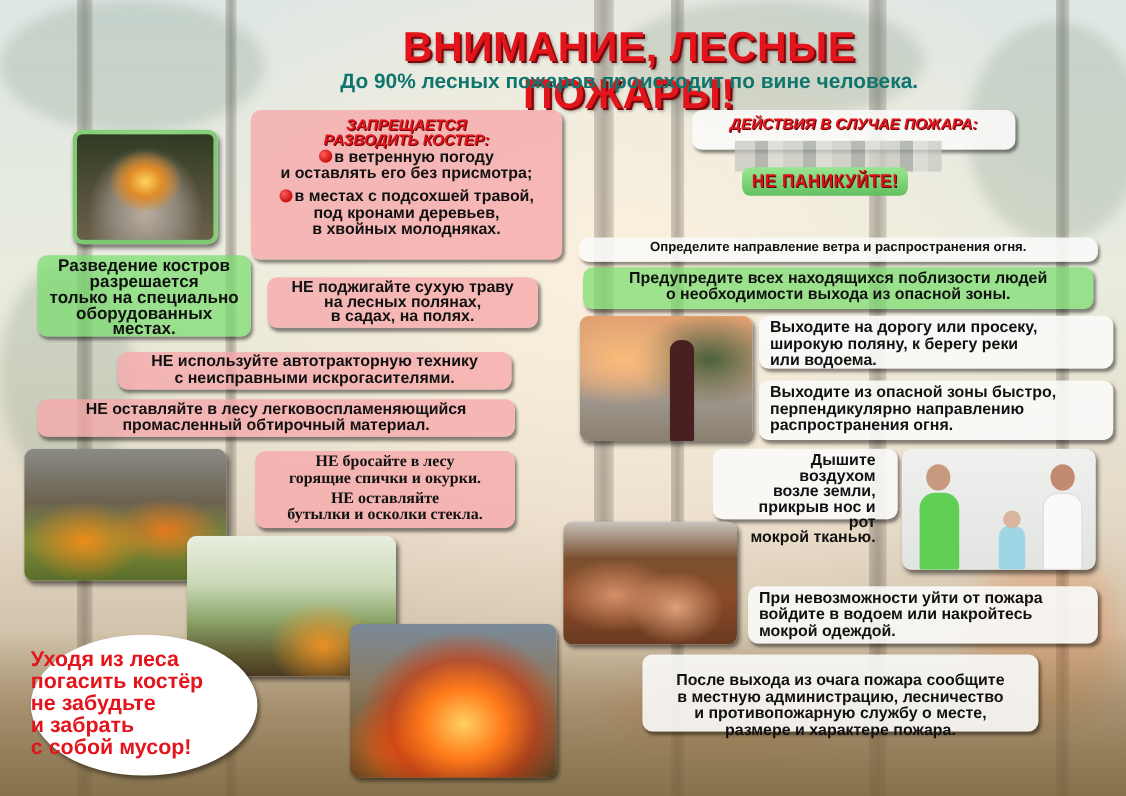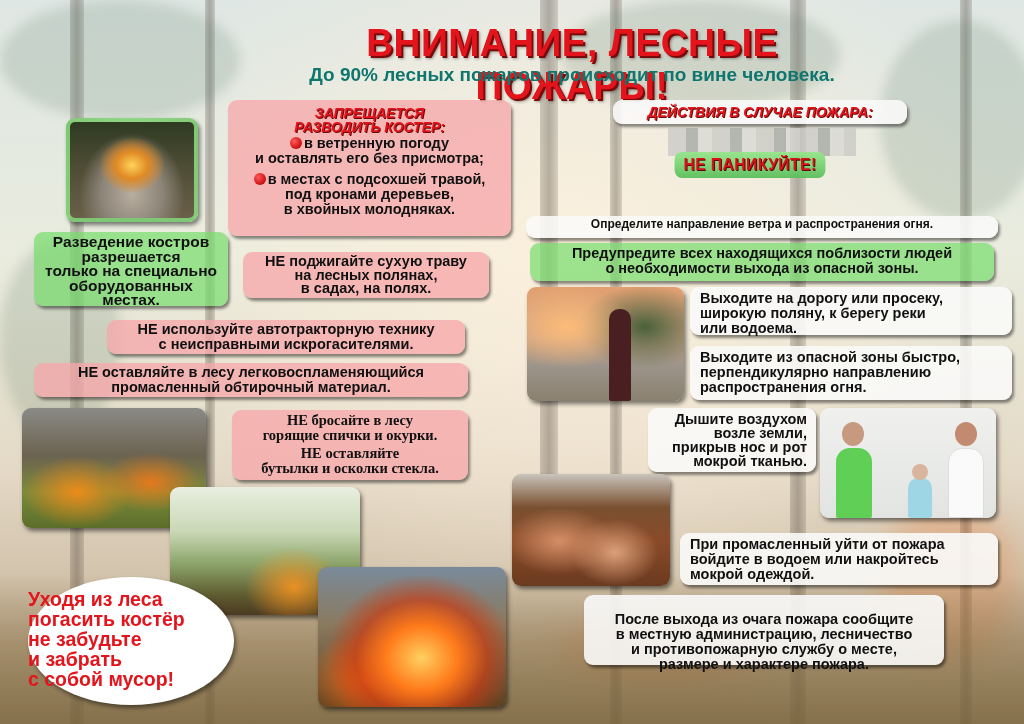--- a/index.html
+++ b/index.html
@@ -48,21 +48,21 @@
   .photo-frame-green { border:4px solid rgba(140,225,130,0.85); }
 
   .red-heading {
     color:#e3141b; font-style:italic; font-weight:900; font-size:14px; line-height:14px;
     text-shadow: 1px 1px 0 #6b0808;
   }
   .bullet { display:inline-block; width:12px; height:12px; border-radius:50%;
     background:radial-gradient(circle at 35% 35%, #ff5a5a, #c90f0f 70%); vertical-align:-1px; margin-right:2px; }
 
   .actions-heading {
-    position:absolute; left:613px; top:100px; width:294px; height:24px; border-radius:9px;
+    position:absolute; left:629px; top:100px; width:294px; height:36px; border-radius:9px;
     background: rgba(250,250,248,0.9); box-shadow:2px 3px 3px rgba(0,0,0,0.45);
     text-align:center; line-height:24px;
     color:#e3141b; font-style:italic; font-weight:900; font-size:14px;
     text-shadow:1px 1px 0 #6b0808;
   }
   .blur-strip { position:absolute; left:668px; top:128px; width:188px; height:28px;
     background: repeating-linear-gradient(90deg, rgba(200,200,195,0.75) 0 18px, rgba(160,165,160,0.75) 18px 30px, rgba(215,215,210,0.75) 30px 44px); }
   .no-panic {
     position:absolute; left:668px; top:152px; width:164px; height:26px; border-radius:8px;
     background: linear-gradient(180deg, rgba(150,230,140,0.95), rgba(90,190,90,0.95));
@@ -192,21 +192,21 @@
   <div>широкую поляну, к берегу реки</div>
   <div>или водоема.</div>
 </div>
 
 <div class="box white left-align" style="left:690px;top:346px;width:322px;height:54px;padding:4px 10px;">
   <div>Выходите из опасной зоны быстро,</div>
   <div>перпендикулярно направлению</div>
   <div>распространения огня.</div>
 </div>
 
-<div class="box white right-align" style="left:648px;top:408px;width:168px;height:64px;padding:4px 9px;line-height:14px;">
+<div class="box white right-align" style="left:648px;top:408px;width:168px;height:64px;padding:4px 20px;line-height:14px;">
   <div>Дышите воздухом</div>
   <div>возле земли,</div>
   <div>прикрыв нос и рот</div>
   <div>мокрой тканью.</div>
 </div>
 
 <div class="photo" style="left:820px;top:408px;width:176px;height:110px;background:linear-gradient(180deg,#f0f1ef 0%,#e2e4e2 100%);">
   <div style="position:absolute;left:16px;top:40px;width:36px;height:70px;border-radius:14px 14px 2px 2px;background:#5fcf55;"></div>
   <div style="position:absolute;left:22px;top:14px;width:22px;height:24px;border-radius:50%;background:#c79a80;"></div>
   <div style="position:absolute;left:88px;top:70px;width:24px;height:40px;border-radius:10px 10px 2px 2px;background:#9fd6e6;"></div>
@@ -214,21 +214,21 @@
   <div style="position:absolute;left:128px;top:40px;width:36px;height:70px;border-radius:14px 14px 2px 2px;background:#fafafa;border:1px solid #ddd;"></div>
   <div style="position:absolute;left:135px;top:14px;width:22px;height:24px;border-radius:50%;background:#c28a70;"></div>
 </div>
 
 <div class="photo" style="left:512px;top:474px;width:158px;height:112px;background:
      radial-gradient(ellipse at 30% 60%, rgba(220,150,110,0.9) 0%, rgba(0,0,0,0) 35%),
      radial-gradient(ellipse at 65% 70%, rgba(230,170,130,0.9) 0%, rgba(0,0,0,0) 30%),
      linear-gradient(180deg, #c8c4bc 0%, #7a5030 30%, #8a4a28 60%, #6a3a20 100%);"></div>
 
 <div class="box white left-align" style="left:680px;top:533px;width:318px;height:52px;padding:4px 10px;">
-  <div>При промасленный уйти от пожара</div>
+  <div>При невозможности уйти от пожара</div>
   <div>войдите в водоем или накройтесь</div>
   <div>мокрой одеждой.</div>
 </div>
 
 <div class="box white" style="left:584px;top:595px;width:360px;height:70px;padding-top:17px;">
   <div>После выхода из очага пожара сообщите</div>
   <div>в местную администрацию, лесничество</div>
   <div>и противопожарную службу о месте,</div>
   <div>размере и характере пожара.</div>
 </div>

